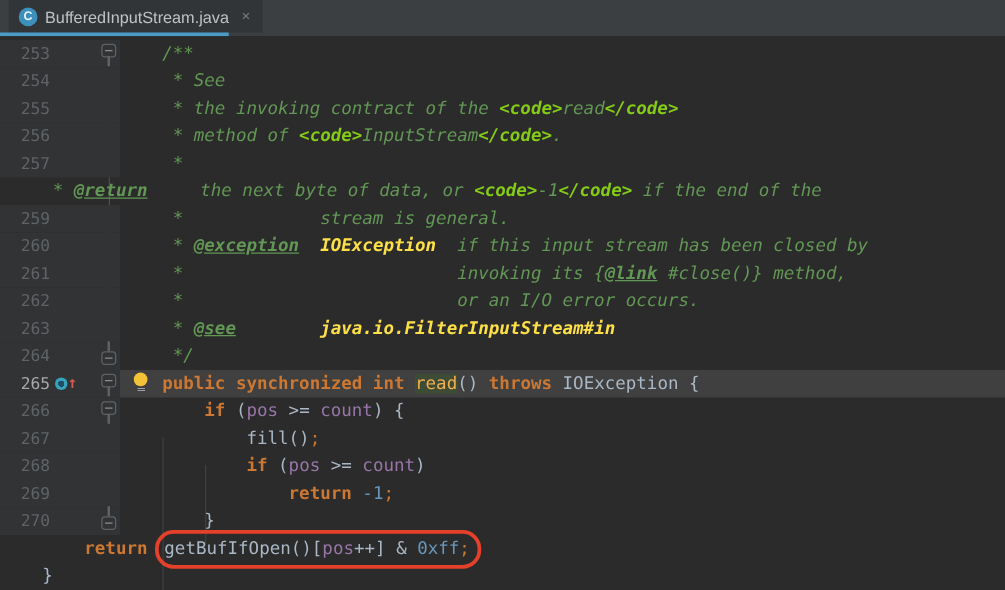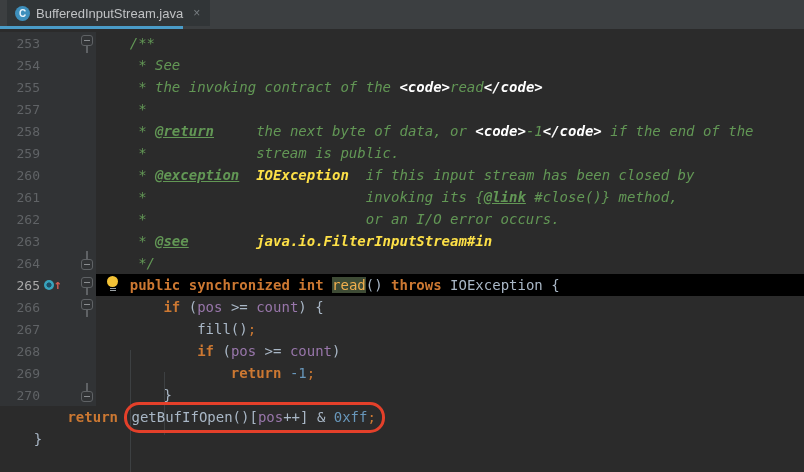--- a/index.html
+++ b/index.html
@@ -43,26 +43,26 @@
                 background:radial-gradient(circle at 50% 50%, #1d4f66 0 2.5px, #37a3bd 2.6px); }
   .ovr-arrow { color:#cf5b51; font-weight:bold; font-size:13px; line-height:10px; margin-left:0px; }
 
   
   .bulb { position:absolute; left:10px; top:2px; width:13px; height:17px; cursor:pointer; }
   .bulb-glass { position:absolute; left:1px; top:0; width:11px; height:11px; border-radius:50%; background:#f3c236; }
   .bulb-base { position:absolute; left:3.5px; top:12px; width:6px; height:4px;
                background:repeating-linear-gradient(#9aa0a3 0 1px, transparent 1px 2px); }
 
   .code { flex:1; position:relative; font-size:14px; line-height:22px; white-space:pre; color:#a9b7c6; cursor:text; }
-  .code.caret-row { background:#000000; }
+  .code.caret-row { background:#404040; }
   .code span { white-space:pre; }
 
   .doc { color:#629755; font-style:italic; }
   .tag { color:#629755; font-style:italic; font-weight:bold; text-decoration:underline; }
-  .mk  { color:#ffffff; font-style:italic; font-weight:bold; }
+  .mk  { color:#84cc16; font-style:italic; font-weight:bold; }
   .val { color:#fde047; font-style:italic; font-weight:bold; }
   .kw  { color:#cc7832; font-weight:bold; }
   .pl  { color:#a9b7c6; }
   .fld { color:#9876aa; }
   .num { color:#6897bb; }
   .sc  { color:#cc7832; }
   .md  { color:#f2b04e; background:#3e4b35; }
 
   .ann-box { border:3px solid #e4402a; border-radius:15px; padding:4px 6px 5px 4px; margin:0 -2px; }
 </style>
@@ -104,41 +104,44 @@
       <div class="row">
         <div class="gutter">
           <span class="lnum">255</span>
           <span class="gslot"></span>
           <span class="fslot"></span>
         </div>
         <div class="code"><span class="doc">     * the invoking contract of the </span><span class="mk">&lt;code&gt;</span><span class="doc">read</span><span class="mk">&lt;/code&gt;</span></div>
       </div>
       <div class="row">
         <div class="gutter">
+          <span class="lnum">256</span>
+          <span class="gslot"></span>
+          <span class="fslot"></span>
+        </div>
+        <div class="code"><span class="doc">     * method of </span><span class="mk">&lt;code&gt;</span><span class="doc">InputStream</span><span class="mk">&lt;/code&gt;</span><span class="doc">.</span></div>
+      </div>
+      <div class="row">
+        <div class="gutter">
           <span class="lnum">257</span>
           <span class="gslot"></span>
           <span class="fslot"></span>
         </div>
         <div class="code"><span class="doc">     *</span></div>
       </div>
       <div class="row">
-        <div class="gutter">
-          <span class="lnum">258</span>
-          <span class="gslot"></span>
-          <span class="fslot"></span>
-        </div>
         <div class="code"><span class="doc">     * </span><span class="tag">@return</span><span class="doc">     the next byte of data, or </span><span class="mk">&lt;code&gt;</span><span class="doc">-1</span><span class="mk">&lt;/code&gt;</span><span class="doc"> if the end of the</span></div>
       </div>
       <div class="row">
         <div class="gutter">
           <span class="lnum">259</span>
           <span class="gslot"></span>
           <span class="fslot"></span>
         </div>
-        <div class="code"><span class="doc">     *             stream is public.</span></div>
+        <div class="code"><span class="doc">     *             stream is general.</span></div>
       </div>
       <div class="row">
         <div class="gutter">
           <span class="lnum">260</span>
           <span class="gslot"></span>
           <span class="fslot"></span>
         </div>
         <div class="code"><span class="doc">     * </span><span class="tag">@exception</span><span class="doc">  </span><span class="val">IOException</span><span class="doc">  if this input stream has been closed by</span></div>
       </div>
       <div class="row">

